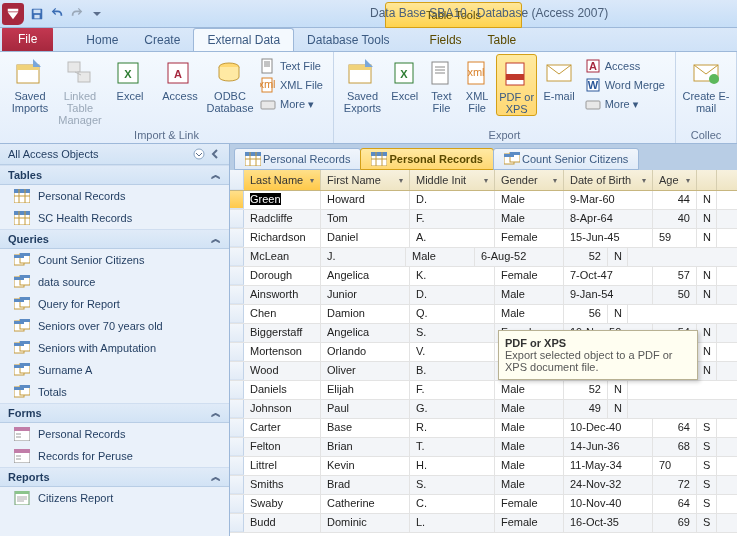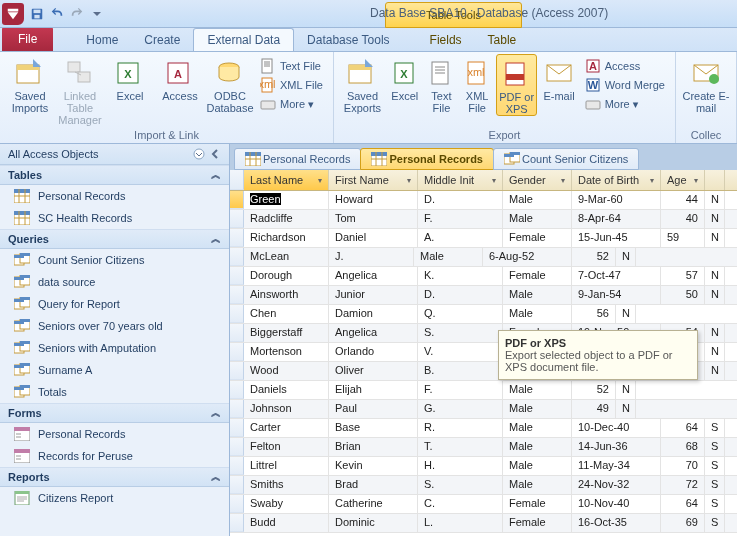--- a/index.html
+++ b/index.html
@@ -46,21 +46,21 @@
 .gh.sel{background:linear-gradient(#ffe08a,#ffc94a);}
 .grow-set{}
 .grow{display:flex;height:19px;border-bottom:1px solid #e3e3e3;}
 .grow:nth-child(even){background:#f3f5f8;}
 .gc{border-right:1px solid #e3e3e3;padding:2px 6px;overflow:hidden;white-space:nowrap;color:#222;}
 .rowhdr{width:14px;background:linear-gradient(#f2f6fb,#e3ecf7);border-right:1px solid #c2d3e8;border-bottom:1px solid #d8e3f1;}
 .grow.sel .rowhdr{background:linear-gradient(#ffe08a,#ffc94a);}
 .cell-edit{background:#000;color:#fff;display:inline-block;padding:0;}
 .tooltip{position:absolute;left:268px;top:160px;width:200px;background:#fffef1;border:1px solid #b8b193;padding:6px;font-size:11px;color:#575757;box-shadow:2px 2px 4px rgba(0,0,0,.2);pointer-events:none;z-index:5;}
 .tooltip b{color:#333;}
-.c-ln{width:85px}.c-fn{width:89px}.c-mi{width:85px}.c-g{width:69px}.c-db{width:89px}.c-ag{width:44px}.c-x{width:20px}
+.c-ln{width:77px}.c-fn{width:89px}.c-mi{width:85px}.c-g{width:69px}.c-db{width:89px}.c-ag{width:44px}.c-x{width:20px}
 svg{display:block}
 </style>
 </head>
 <body>
 
 <div class="titlebar">
   <div class="app-btn">
     <svg viewBox="0 0 16 16">
         <path d="M2 2h12v3H2zM2 6h12l-6 8z" fill="#fff"></path>
       </svg>
@@ -655,21 +655,21 @@
             <div class="gc c-ag" style="text-align:right;">68</div>
             <div class="gc c-x" style="">S</div>
           </div>
           <div class="grow">
             <div class="rowhdr"></div>
             <div class="gc c-ln" style="">Littrel</div>
             <div class="gc c-fn" style="">Kevin</div>
             <div class="gc c-mi" style="">H.</div>
             <div class="gc c-g" style="">Male</div>
             <div class="gc c-db" style="">11-May-34</div>
-            <div class="gc c-ag" style="text-align:right;">70</div>
+            <div class="gc c-ag" style="">70</div>
             <div class="gc c-x" style="">S</div>
           </div>
           <div class="grow">
             <div class="rowhdr"></div>
             <div class="gc c-ln" style="">Smiths</div>
             <div class="gc c-fn" style="">Brad</div>
             <div class="gc c-mi" style="">S.</div>
             <div class="gc c-g" style="">Male</div>
             <div class="gc c-db" style="">24-Nov-32</div>
             <div class="gc c-ag" style="text-align:right;">72</div>

